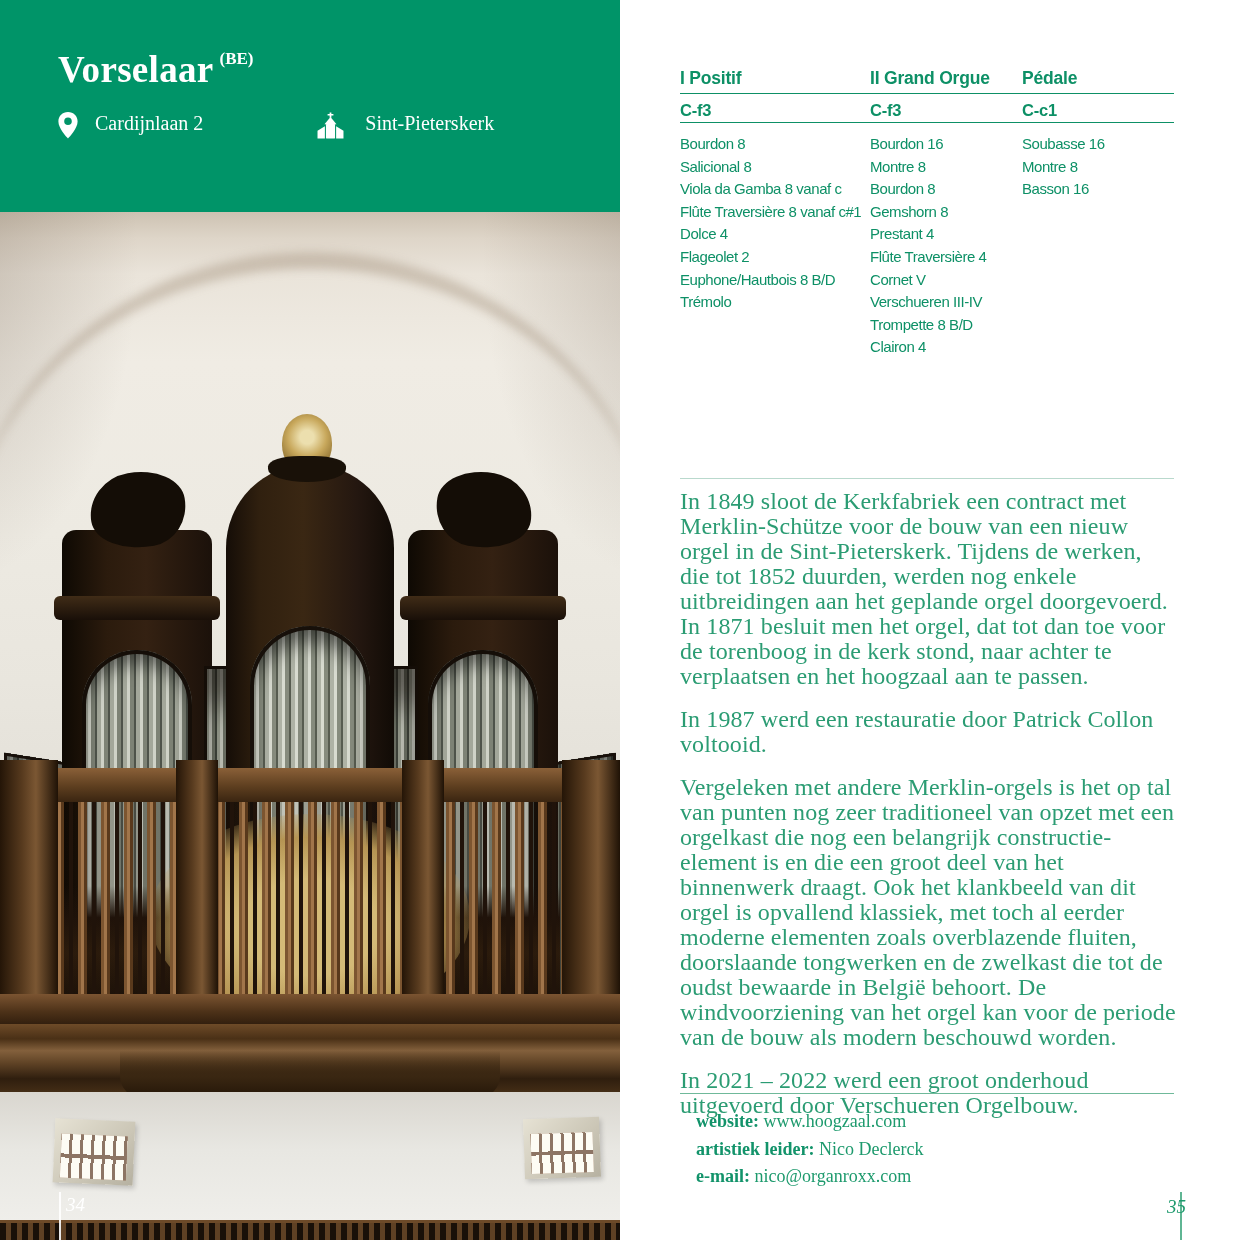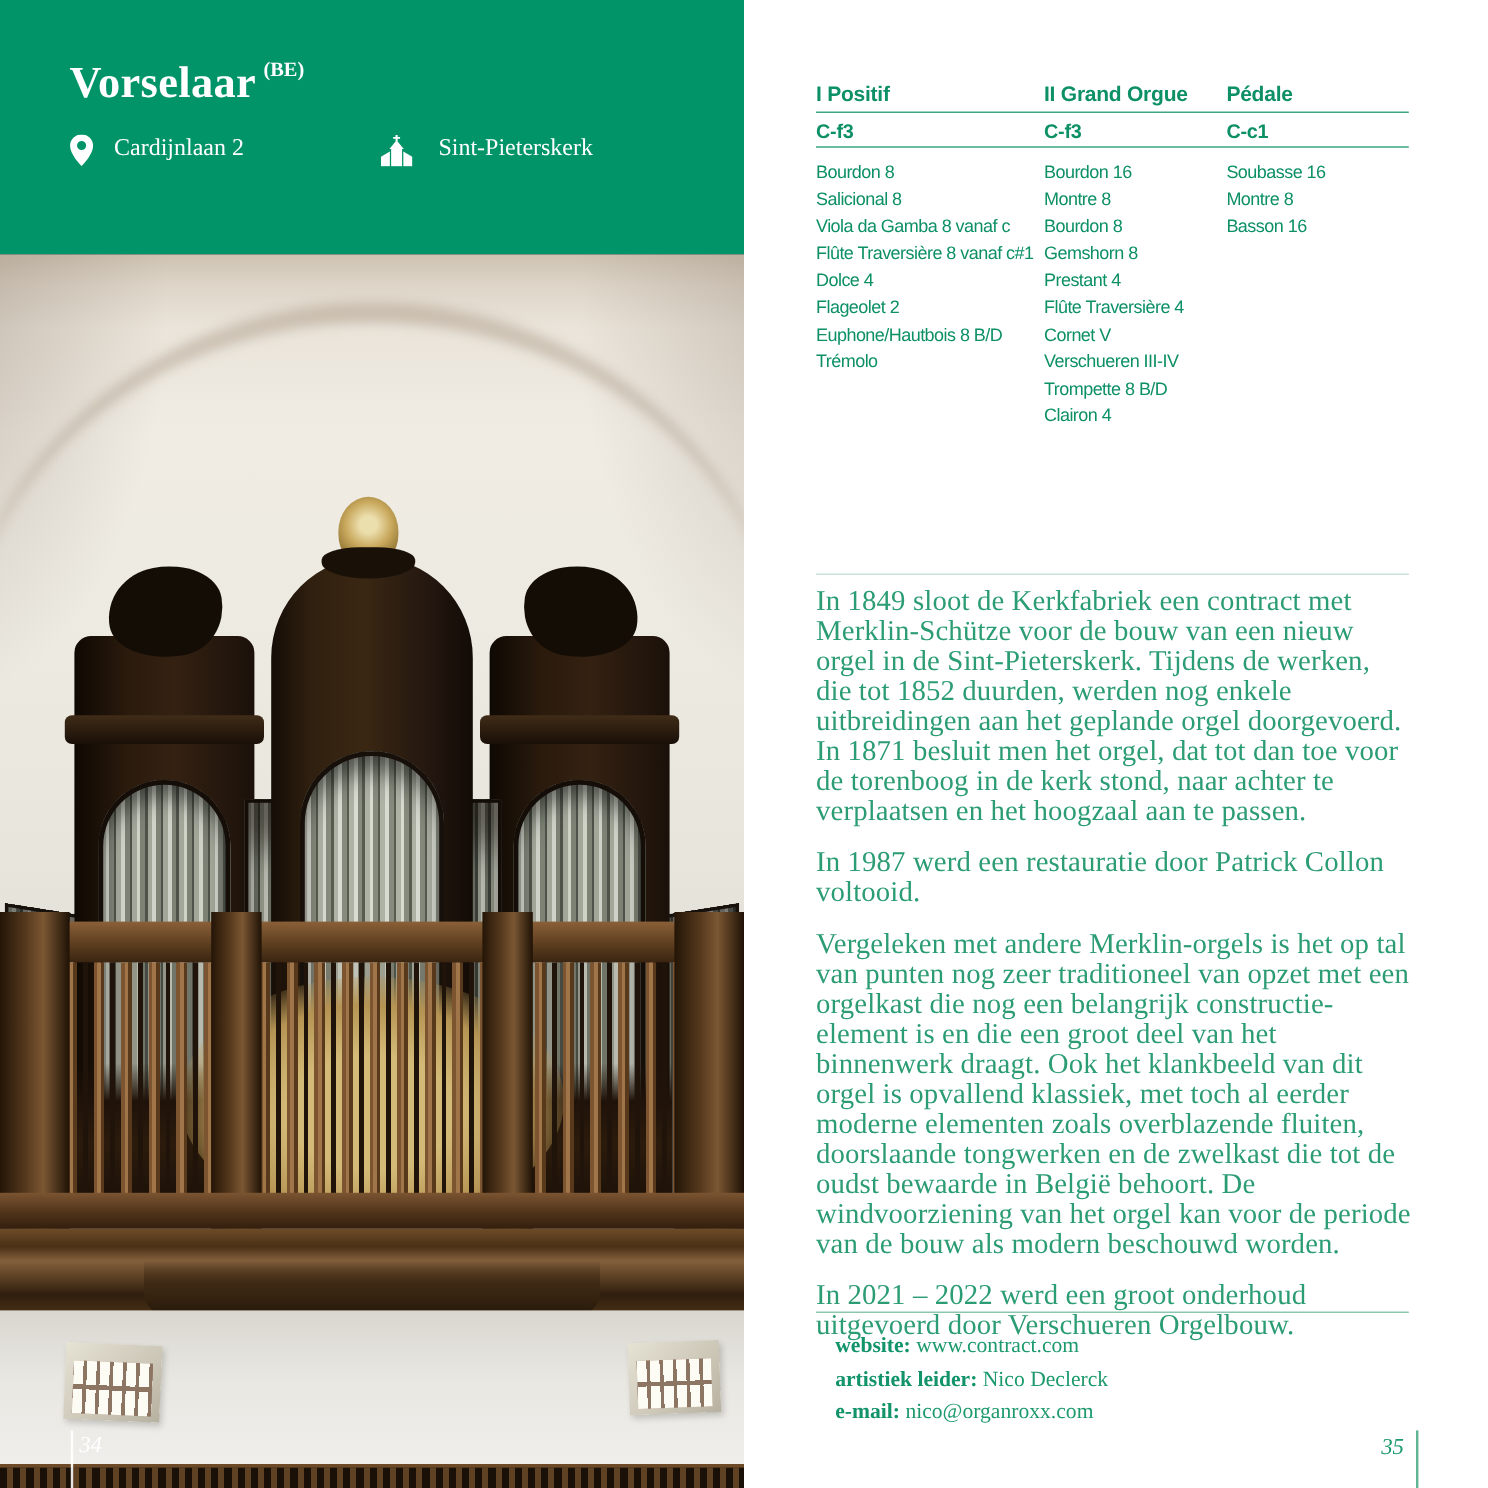--- a/index.html
+++ b/index.html
@@ -103,21 +103,21 @@
                repeating-linear-gradient(90deg,#fdfcf4 0 8px,#8d7564 8px 11px),#b08e76;}
   .light-l{left:54px;top:908px;width:80px;height:64px;transform:rotate(2.5deg);}
   .light-r{left:524px;top:906px;width:76px;height:60px;transform:rotate(-2deg);}
   .dentil{position:absolute;left:0;top:1008px;width:620px;height:20px;border-top:3px solid #6d4a28;
     background:repeating-linear-gradient(90deg,#191008 0 6px,#5f4124 6px 11px),#2a1b0d;}
 
   
   .pageno{position:absolute;font-style:italic;font-size:19px;text-align:right;}
   .pageno-left{left:66px;top:1194px;color:#ffffff;}
   .pagenoline-left{position:absolute;left:59px;top:1192px;width:2px;height:48px;background:rgba(255,255,255,.9);}
-  .pageno-right{right:70px;top:1196px;color:#1d9a6d;}
+  .pageno-right{right:54px;top:1196px;color:#1d9a6d;}
   .pagenoline-right{position:absolute;left:1180px;top:1192px;width:2px;height:48px;background:#5fb593;}
 
   
   .right-page{position:absolute;left:620px;top:0;width:620px;height:1240px;background:#fff;}
 
   .stoptable{position:absolute;left:60px;top:64px;width:494px;
     font-family:"Liberation Sans","DejaVu Sans",sans-serif;color:#0d9066;}
   .st-cols{display:flex;}
   .st-col{flex:0 0 auto;}
   .st-c1{width:190px;}
@@ -268,21 +268,21 @@
     <div class="article" data-name="article-text">
       <p data-name="paragraph">In 1849 sloot de Kerkfabriek een contract met Merklin-Schütze voor de bouw van een nieuw orgel in de Sint-Pieterskerk. Tijdens de werken, die tot 1852 duurden, werden nog enkele uitbreidingen aan het geplande orgel doorgevoerd. In 1871 besluit men het orgel, dat tot dan toe voor de torenboog in de kerk stond, naar achter te verplaatsen en het hoogzaal aan te passen.</p>
       <p data-name="paragraph">In 1987 werd een restauratie door Patrick Collon voltooid.</p>
       <p data-name="paragraph">Vergeleken met andere Merklin-orgels is het op tal van punten nog zeer traditioneel van opzet met een orgelkast die nog een belangrijk constructie-element is en die een groot deel van het binnenwerk draagt. Ook het klankbeeld van dit orgel is opvallend klassiek, met toch al eerder moderne elementen zoals overblazende fluiten, doorslaande tongwerken en de zwelkast die tot de oudst bewaarde in België behoort. De windvoorziening van het orgel kan voor de periode van de bouw als modern beschouwd worden.</p>
       <p data-name="paragraph">In 2021 – 2022 werd een groot onderhoud uitgevoerd door Verschueren Orgelbouw.</p>
     </div>
 
     <div class="bottomrule" data-name="contact-rule"></div>
 
     <div class="contact" data-name="contact-block">
-      <p data-name="contact-website-line"><strong data-name="website-label">website:</strong> <span data-name="website-value">www.contract.com</span></p>
+      <p data-name="contact-website-line"><strong data-name="website-label">website:</strong> <span data-name="website-value">www.hoogzaal.com</span></p>
       <p data-name="contact-leader-line"><strong data-name="leader-label">artistiek leider:</strong> <span data-name="leader-value">Nico Declerck</span></p>
       <p data-name="contact-email-line"><strong data-name="email-label">e-mail:</strong> <span data-name="email-value">nico@organroxx.com</span></p>
     </div>
   </section>
 
   <div class="pagenoline-right" data-name="page-number-divider-right"></div>
   <div class="pageno pageno-right" data-name="page-number-right">35</div>
 </div>
 
 </body></html>

